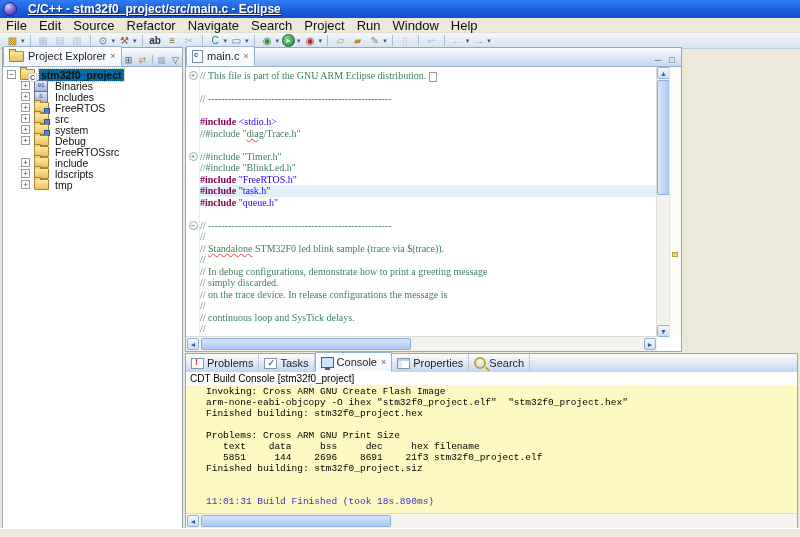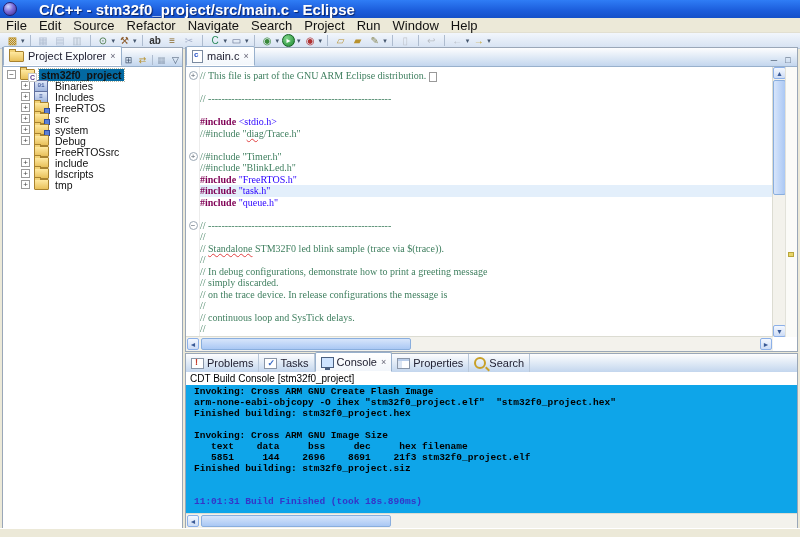--- a/index.html
+++ b/index.html
@@ -6,22 +6,22 @@
   body{width:800px;height:537px;overflow:hidden;font-family:"Liberation Sans",sans-serif;background:#ECE9D8;}
   .window{position:relative;width:800px;height:537px;background:#ECE9D8;}
 
   
   .titlebar{position:absolute;left:0;top:0;right:0;height:18px;
     background:linear-gradient(to bottom,#2f7df6 0%,#1b5cdb 60%,#1450c8 100%);
     display:flex;align-items:center;padding-left:3px;box-sizing:border-box;}
   .titlebar .appicon{width:12px;height:12px;border-radius:50%;
     background:radial-gradient(circle at 35% 30%,#cfd6ff 0%,#7a6bd8 45%,#3a2a8c 100%);
     border:1px solid #24206a;flex:none;}
-  .titlebar .title{color:#fff;font-size:15px;font-weight:bold;margin-left:22px;
-    text-shadow:1px 1px 1px rgba(0,0,30,.6);white-space:nowrap;}
+  .titlebar .title{color:#fff;font-size:12px;font-weight:bold;margin-left:11px;
+    text-shadow:1px 1px 1px rgba(0,0,30,.6);white-space:nowrap;text-decoration:underline;}
 
   
   .menubar{position:absolute;left:0;top:18px;right:0;height:14px;background:#ECE9D8;
     display:flex;align-items:center;font-size:13px;color:#111;border-bottom:1px solid #e2dfd0;}
   .menubar .mitem{padding:0 6px;cursor:default;}
 
   
   .toolbar{position:absolute;left:0;top:33px;right:0;height:15px;
     background:linear-gradient(to bottom,#f2f6fc,#d6e2f2);
     border-bottom:1px solid #bccadd;display:flex;align-items:center;padding-left:4px;}
@@ -66,21 +66,21 @@
     background:#f2d276;border:1px solid #a8822e;border-bottom:none;}
   .fold.ovc::after{content:"C";position:absolute;right:-3px;bottom:-3px;font:bold 7px "Liberation Sans",sans-serif;
     color:#5a3c8c;background:#fff;padding:0 1px;line-height:7px;border:1px solid #ccc;}
   .fold.ovs::after{content:"";position:absolute;right:-2px;bottom:-2px;width:4px;height:4px;
     background:#5a7fd6;border:1px solid #2c4a9a;}
   .chip{width:12px;height:10px;flex:none;margin:0 5px 0 1px;border:1px solid #5f6f9f;
     background:linear-gradient(#dfe7f8,#9fb4dd);font:6px "Liberation Mono",monospace;color:#24408a;
     text-align:center;line-height:10px;}
 
   
-  #editor{left:185px;top:47px;width:613px;height:305px;}
+  #editor{left:185px;top:47px;width:497px;height:305px;}
   .ebody{position:absolute;left:0;top:19px;right:0;bottom:0;background:#fff;overflow:hidden;}
   .ruler{position:absolute;left:0;top:0;bottom:14px;width:13px;background:#fff;border-right:1px solid #ececec;}
   .codewrap{position:absolute;left:0;top:0;right:24px;bottom:14px;overflow:hidden;padding-top:3px;}
   .code-row{display:flex;height:11.5px;line-height:11.5px;white-space:pre;}
   .code-row.current{background:linear-gradient(to right,transparent 14px,#e3effb 14px);}
   .fcol{width:14px;flex:none;display:flex;align-items:center;justify-content:center;}
   .fmark{width:9px;height:9px;border:1px solid #9aa7b4;border-radius:50%;background:#fff;
     font-size:8px;line-height:7px;text-align:center;color:#55606c;box-sizing:border-box;}
   .ctext{font-family:Liberation Serif, serif;font-size:10px;color:#000;}
   .ctext .cmt{color:#3f7f5f;}
@@ -104,21 +104,21 @@
     border:1px solid #89aede;border-radius:2px;box-sizing:border-box;}
 
   
   .ficon{width:9px;height:11px;background:#fff;border:1px solid #7a8aa0;position:relative;flex:none;margin-right:4px;}
   .ficon::after{content:"c";position:absolute;left:1px;top:-1px;font:bold 8px "Liberation Sans",sans-serif;color:#2a55c8;}
 
   
   #bottompanel{left:185px;top:353px;width:613px;height:176px;}
   .chead{position:absolute;left:0;top:18px;right:0;height:13px;background:#fff;
     font-size:10px;color:#000;padding:1px 0 0 4px;box-sizing:border-box;}
-  .cout{position:absolute;left:0;top:31px;right:0;bottom:14px;overflow:hidden;background:#0ea5e9;padding:1px 0 0 8px;font-weight:bold;}
+  .cout{position:absolute;left:0;top:31px;right:0;bottom:14px;overflow:hidden;background:#fef9c3;padding:1px 0 0 20px;}
   .cline{font-family:"Liberation Mono","DejaVu Sans Mono",monospace;font-size:9.5px;height:11px;line-height:11px;white-space:pre;color:#000;}
   .cline.blue{color:#3535c8;}
 
   
   .bicon{width:13px;height:11px;position:relative;flex:none;margin-right:3px;}
   .i-problems{background:#fff;border:1px solid #8a96a8;box-sizing:border-box;}
   .i-problems::after{content:"!";position:absolute;left:3px;top:-2px;font:bold 9px "Liberation Sans",sans-serif;color:#c43a2a;}
   .i-tasks{background:#fff;border:1px solid #8a96a8;box-sizing:border-box;}
   .i-tasks::after{content:"\2713";position:absolute;left:2px;top:-1px;font:bold 9px "Liberation Sans",sans-serif;color:#3a6ac4;}
   .i-console{background:#cfe4ff;border:1px solid #4a5f7f;box-sizing:border-box;}
@@ -373,21 +373,21 @@
           <span class="bicon i-search"></span>
           <span>Search</span>
         </div>
       </div>
     <div class="chead">CDT Build Console [stm32f0_project]</div>
     <div class="cout" id="consoleout">
         <div class="cline">Invoking: Cross ARM GNU Create Flash Image</div>
         <div class="cline">arm-none-eabi-objcopy -O ihex "stm32f0_project.elf"  "stm32f0_project.hex"</div>
         <div class="cline">Finished building: stm32f0_project.hex</div>
         <div class="cline"> </div>
-        <div class="cline">Invoking: Cross ARM GNU Image Size</div>
+        <div class="cline">Problems: Cross ARM GNU Print Size</div>
         <div class="cline">   text    data     bss     dec     hex filename</div>
         <div class="cline">   5851     144    2696    8691    21f3 stm32f0_project.elf</div>
         <div class="cline">Finished building: stm32f0_project.siz</div>
         <div class="cline"> </div>
         <div class="cline"> </div>
         <div class="cline blue">11:01:31 Build Finished (took 18s.890ms)</div>
       </div>
     <div class="sb-h">
       <div class="sb-hbtn" style="left:1px">◄</div>
       <div class="sb-thumb-h" style="left:15px;width:190px"></div>

